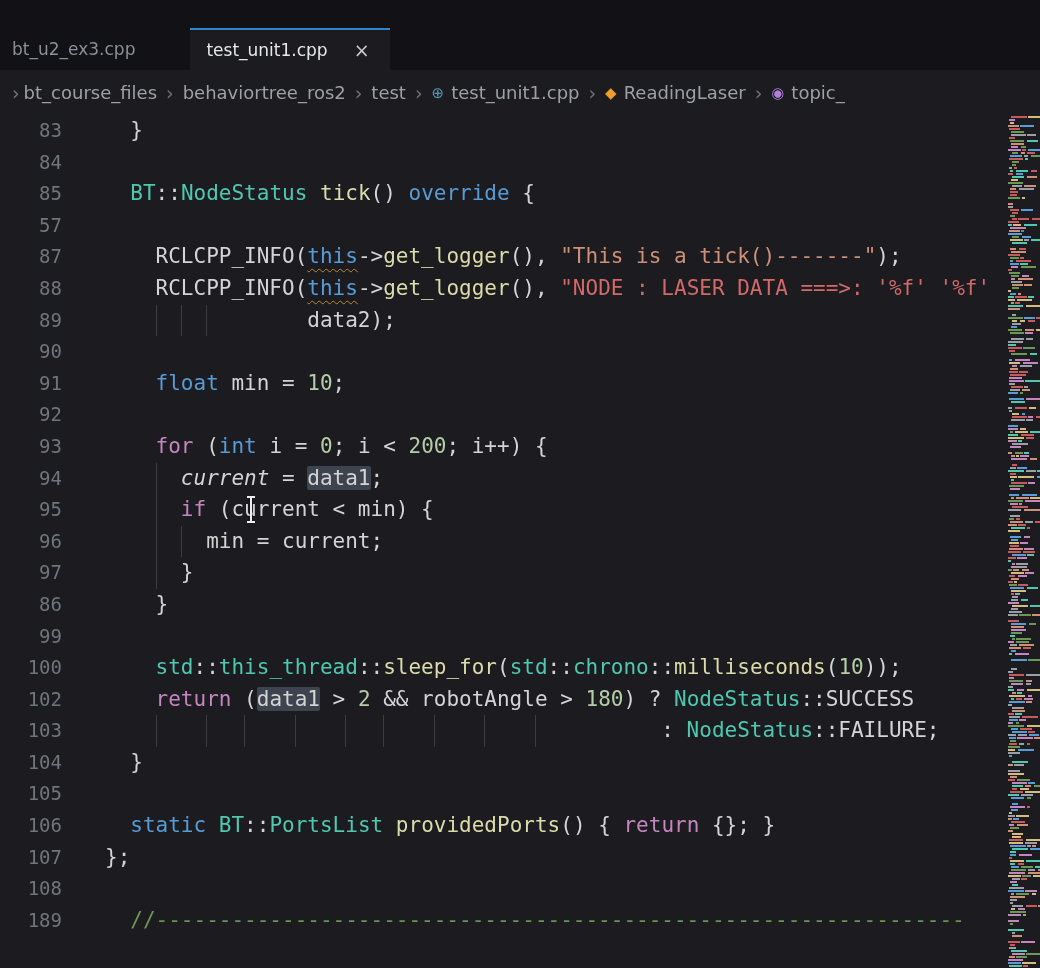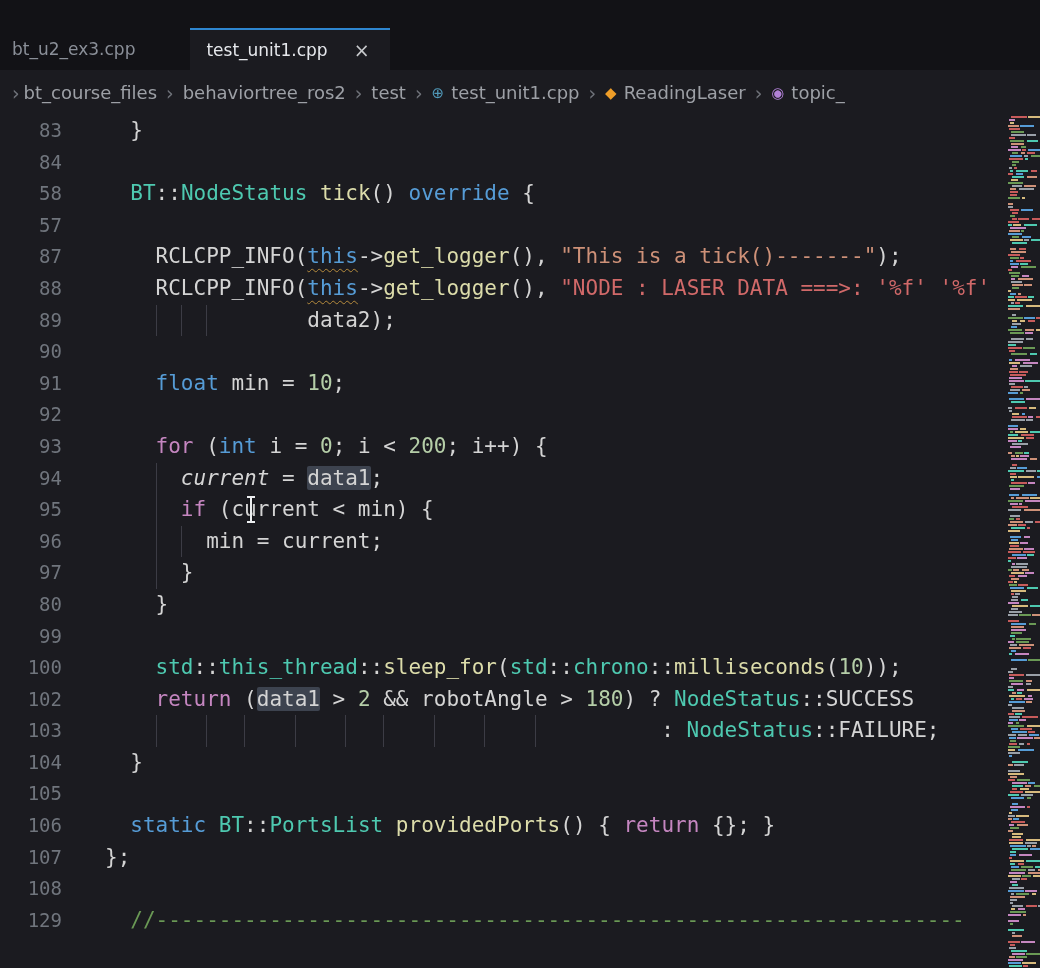--- a/index.html
+++ b/index.html
@@ -94,21 +94,21 @@
     <div class="code">
         <div class="line">
           <div class="gutter">83</div>
           <div class="content"><span style="color: rgb(212, 212, 212);">  }</span></div>
         </div>
         <div class="line">
           <div class="gutter">84</div>
           <div class="content"></div>
         </div>
         <div class="line">
-          <div class="gutter">58</div>
+          <div class="gutter">85</div>
           <div class="content"><span style="color: rgb(212, 212, 212);">  </span><span style="color: rgb(78, 201, 176);">BT</span><span style="color: rgb(212, 212, 212);">::</span><span style="color: rgb(78, 201, 176);">NodeStatus</span><span style="color: rgb(212, 212, 212);"> </span><span style="color: rgb(220, 220, 170);">tick</span><span style="color: rgb(212, 212, 212);">() </span><span style="color: rgb(86, 156, 214);">override</span><span style="color: rgb(212, 212, 212);"> {</span></div>
         </div>
         <div class="line">
           <div class="gutter">57</div>
           <div class="content"></div>
         </div>
         <div class="line">
           <div class="gutter">87</div>
           <div class="content"><span style="color: rgb(212, 212, 212);">    </span><span style="color: rgb(212, 212, 212);">RCLCPP_INFO</span><span style="color: rgb(212, 212, 212);">(</span><span class="squiggle" style="color: rgb(86, 156, 214);">this</span><span style="color: rgb(212, 212, 212);">-&gt;</span><span style="color: rgb(220, 220, 170);">get_logger</span><span style="color: rgb(212, 212, 212);">(), </span><span style="color: rgb(206, 145, 120);">"This is a tick()-------"</span><span style="color: rgb(212, 212, 212);">);</span></div>
         </div>
@@ -145,21 +145,21 @@
         </div>
         <div class="line">
           <div class="gutter">96</div>
           <div class="content"><span class="guide" style="left: 4ch;"></span><span class="guide" style="left: 6ch;"></span><span style="color: rgb(212, 212, 212);">        min = current;</span></div>
         </div>
         <div class="line">
           <div class="gutter">97</div>
           <div class="content"><span class="guide" style="left: 4ch;"></span><span style="color: rgb(212, 212, 212);">      }</span></div>
         </div>
         <div class="line">
-          <div class="gutter">80</div>
+          <div class="gutter">86</div>
           <div class="content"><span style="color: rgb(212, 212, 212);">    }</span></div>
         </div>
         <div class="line">
           <div class="gutter">99</div>
           <div class="content"></div>
         </div>
         <div class="line">
           <div class="gutter">100</div>
           <div class="content"><span style="color: rgb(212, 212, 212);">    </span><span style="color: rgb(78, 201, 176);">std</span><span style="color: rgb(212, 212, 212);">::</span><span style="color: rgb(78, 201, 176);">this_thread</span><span style="color: rgb(212, 212, 212);">::</span><span style="color: rgb(220, 220, 170);">sleep_for</span><span style="color: rgb(212, 212, 212);">(</span><span style="color: rgb(78, 201, 176);">std</span><span style="color: rgb(212, 212, 212);">::</span><span style="color: rgb(78, 201, 176);">chrono</span><span style="color: rgb(212, 212, 212);">::</span><span style="color: rgb(220, 220, 170);">milliseconds</span><span style="color: rgb(212, 212, 212);">(</span><span style="color: rgb(181, 206, 168);">10</span><span style="color: rgb(212, 212, 212);">));</span></div>
         </div>
@@ -185,21 +185,21 @@
         </div>
         <div class="line">
           <div class="gutter">107</div>
           <div class="content"><span style="color: rgb(212, 212, 212);">};</span></div>
         </div>
         <div class="line">
           <div class="gutter">108</div>
           <div class="content"></div>
         </div>
         <div class="line">
-          <div class="gutter">129</div>
+          <div class="gutter">189</div>
           <div class="content"><span style="color: rgb(212, 212, 212);">  </span><span style="color: rgb(106, 153, 85);">//----------------------------------------------------------------</span></div>
         </div>
       </div>
     <div class="minimap">
         <div class="mm-row">
           <span class="mm-seg" style="left: 3px; width: 16px; background: rgb(199, 91, 91);"></span>
           <span class="mm-seg" style="left: 20px; width: 13px; background: rgb(215, 186, 125);"></span>
         </div>
         <div class="mm-row">
           <span class="mm-seg" style="left: 1px; width: 6px; background: rgb(197, 134, 192);"></span>

